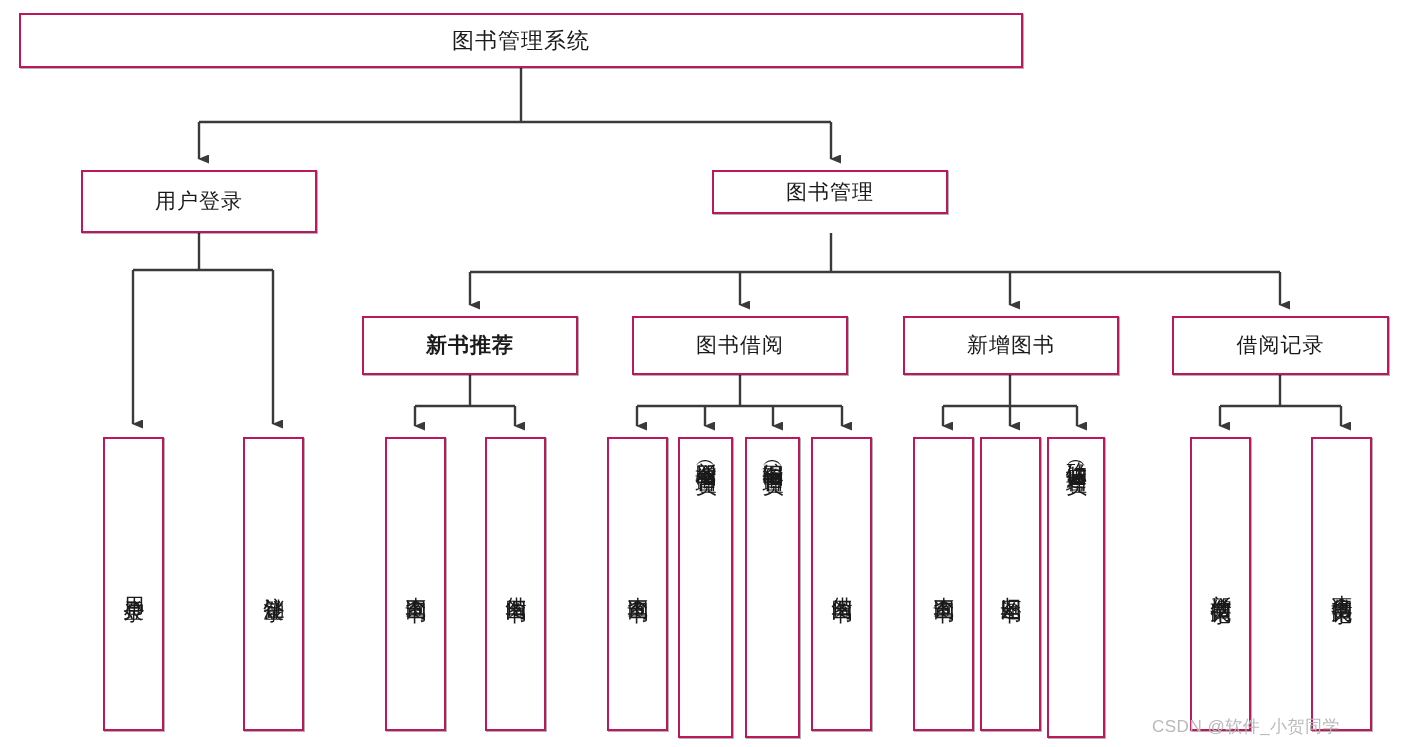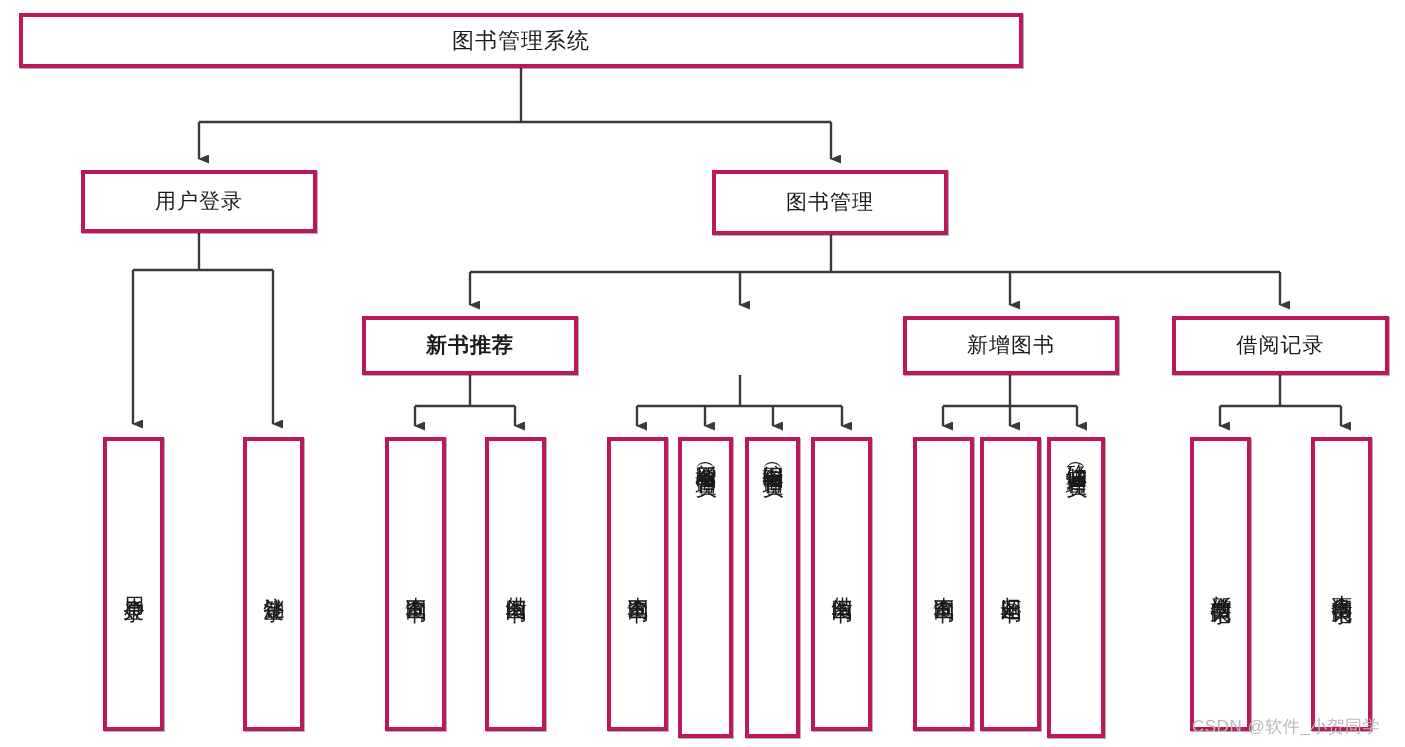--- a/index.html
+++ b/index.html
@@ -22,21 +22,21 @@
   svg.diagram-canvas {
     position: absolute;
     top: 0;
     left: 0;
     width: 1405px;
     height: 747px;
   }
   .node-box {
     position: absolute;
     box-sizing: border-box;
-    border: 4px solid #be185d;
+    border: 2px solid #be185d;
     background: #ffffff;
     display: flex;
     align-items: center;
     justify-content: center;
     box-shadow: 1px 1px 0 rgba(0,0,0,0.30);
   }
   .node-label {
     color: #1a1a1a;
     line-height: 1.18;
     letter-spacing: 1px;
@@ -144,27 +144,30 @@
     </g>
   </svg>
 
   <div class="node-box h-node root-node" style="left:19px; top:13px; width:1004px; height:55px;">
     <span class="node-label">图书管理系统</span>
   </div>
 
   <div class="node-box h-node" style="left:81px; top:170px; width:236px; height:63px;">
     <span class="node-label">用户登录</span>
   </div>
-  <div class="node-box h-node" style="left:712px; top:170px; width:236px; height:65px;">
+  <div class="node-box h-node" style="left:712px; top:170px; width:236px; height:44px;">
     <span class="node-label">图书管理</span>
   </div>
 
   <div class="node-box h-node" style="left:362px; top:316px; width:216px; height:59px;font-weight:bold;">
     <span class="node-label">新书推荐</span>
   </div>
+  <div class="node-box h-node" style="left:632px; top:316px; width:216px; height:59px;">
+    <span class="node-label">图书借阅</span>
+  </div>
   <div class="node-box h-node" style="left:903px; top:316px; width:216px; height:59px;">
     <span class="node-label">新增图书</span>
   </div>
   <div class="node-box h-node" style="left:1172px; top:316px; width:217px; height:59px;">
     <span class="node-label">借阅记录</span>
   </div>
 
   <div class="node-box v-node align-mid" style="left:103px; top:437px; width:61px; height:294px;">
     <span class="node-label">用户登录</span>
   </div>
@@ -202,15 +205,15 @@
     <span class="node-label">确认归还（管理员）</span>
   </div>
 
   <div class="node-box v-node align-mid" style="left:1190px; top:437px; width:61px; height:294px;">
     <span class="node-label">新增借阅记录</span>
   </div>
   <div class="node-box v-node align-mid" style="left:1311px; top:437px; width:61px; height:294px;">
     <span class="node-label">查询借阅记录</span>
   </div>
 
-  <div class="watermark" style="left:1192px; top:715px;text-align:right;">CSDN @软件_小贺同学</div>
+  <div class="watermark" style="left:1152px; top:715px;text-align:right;">CSDN @软件_小贺同学</div>
 
 </div>
 
 </body></html>

